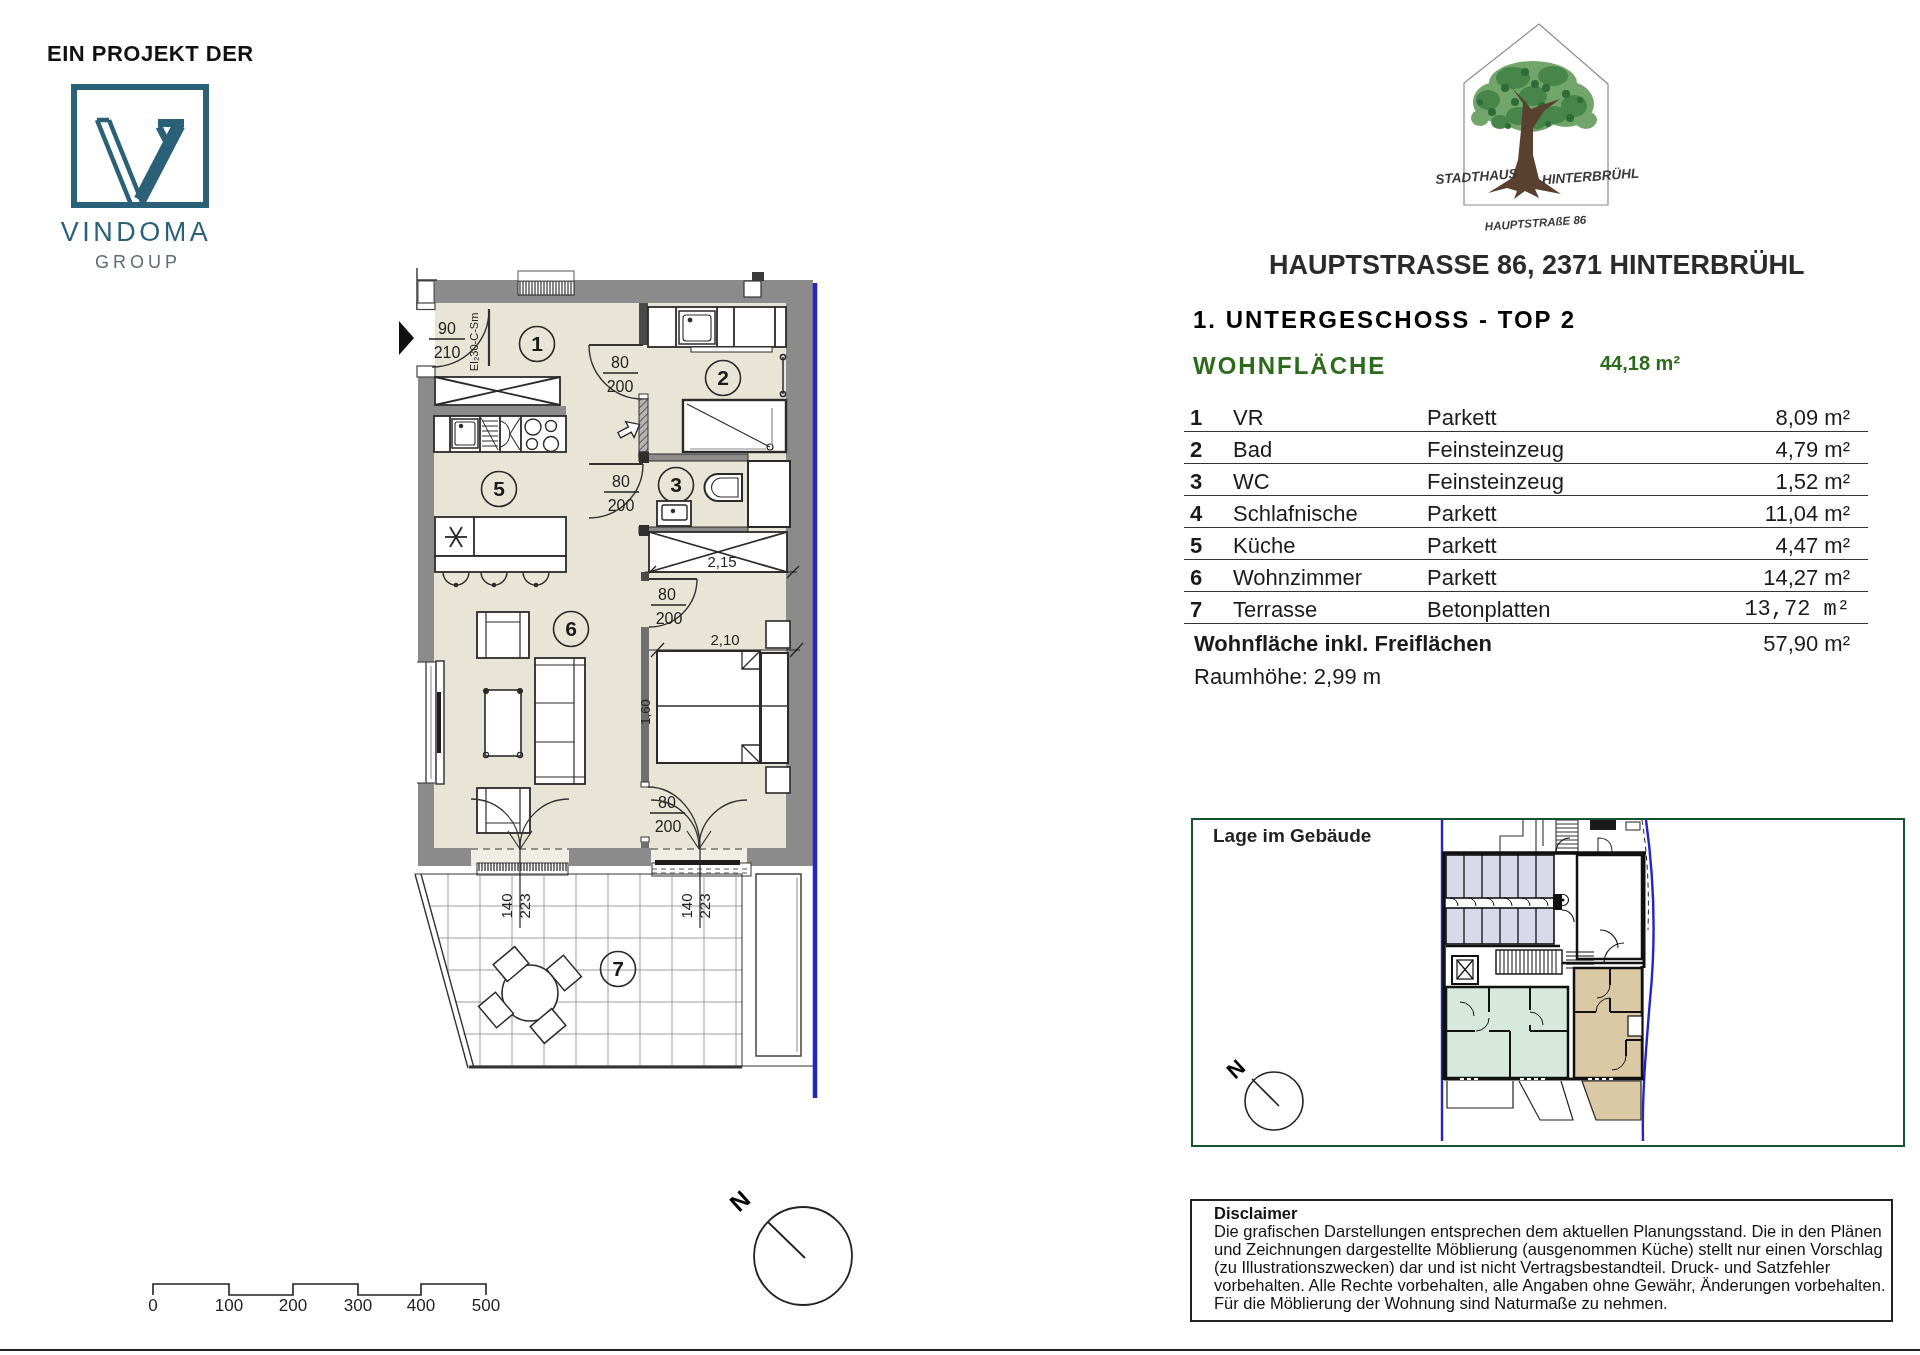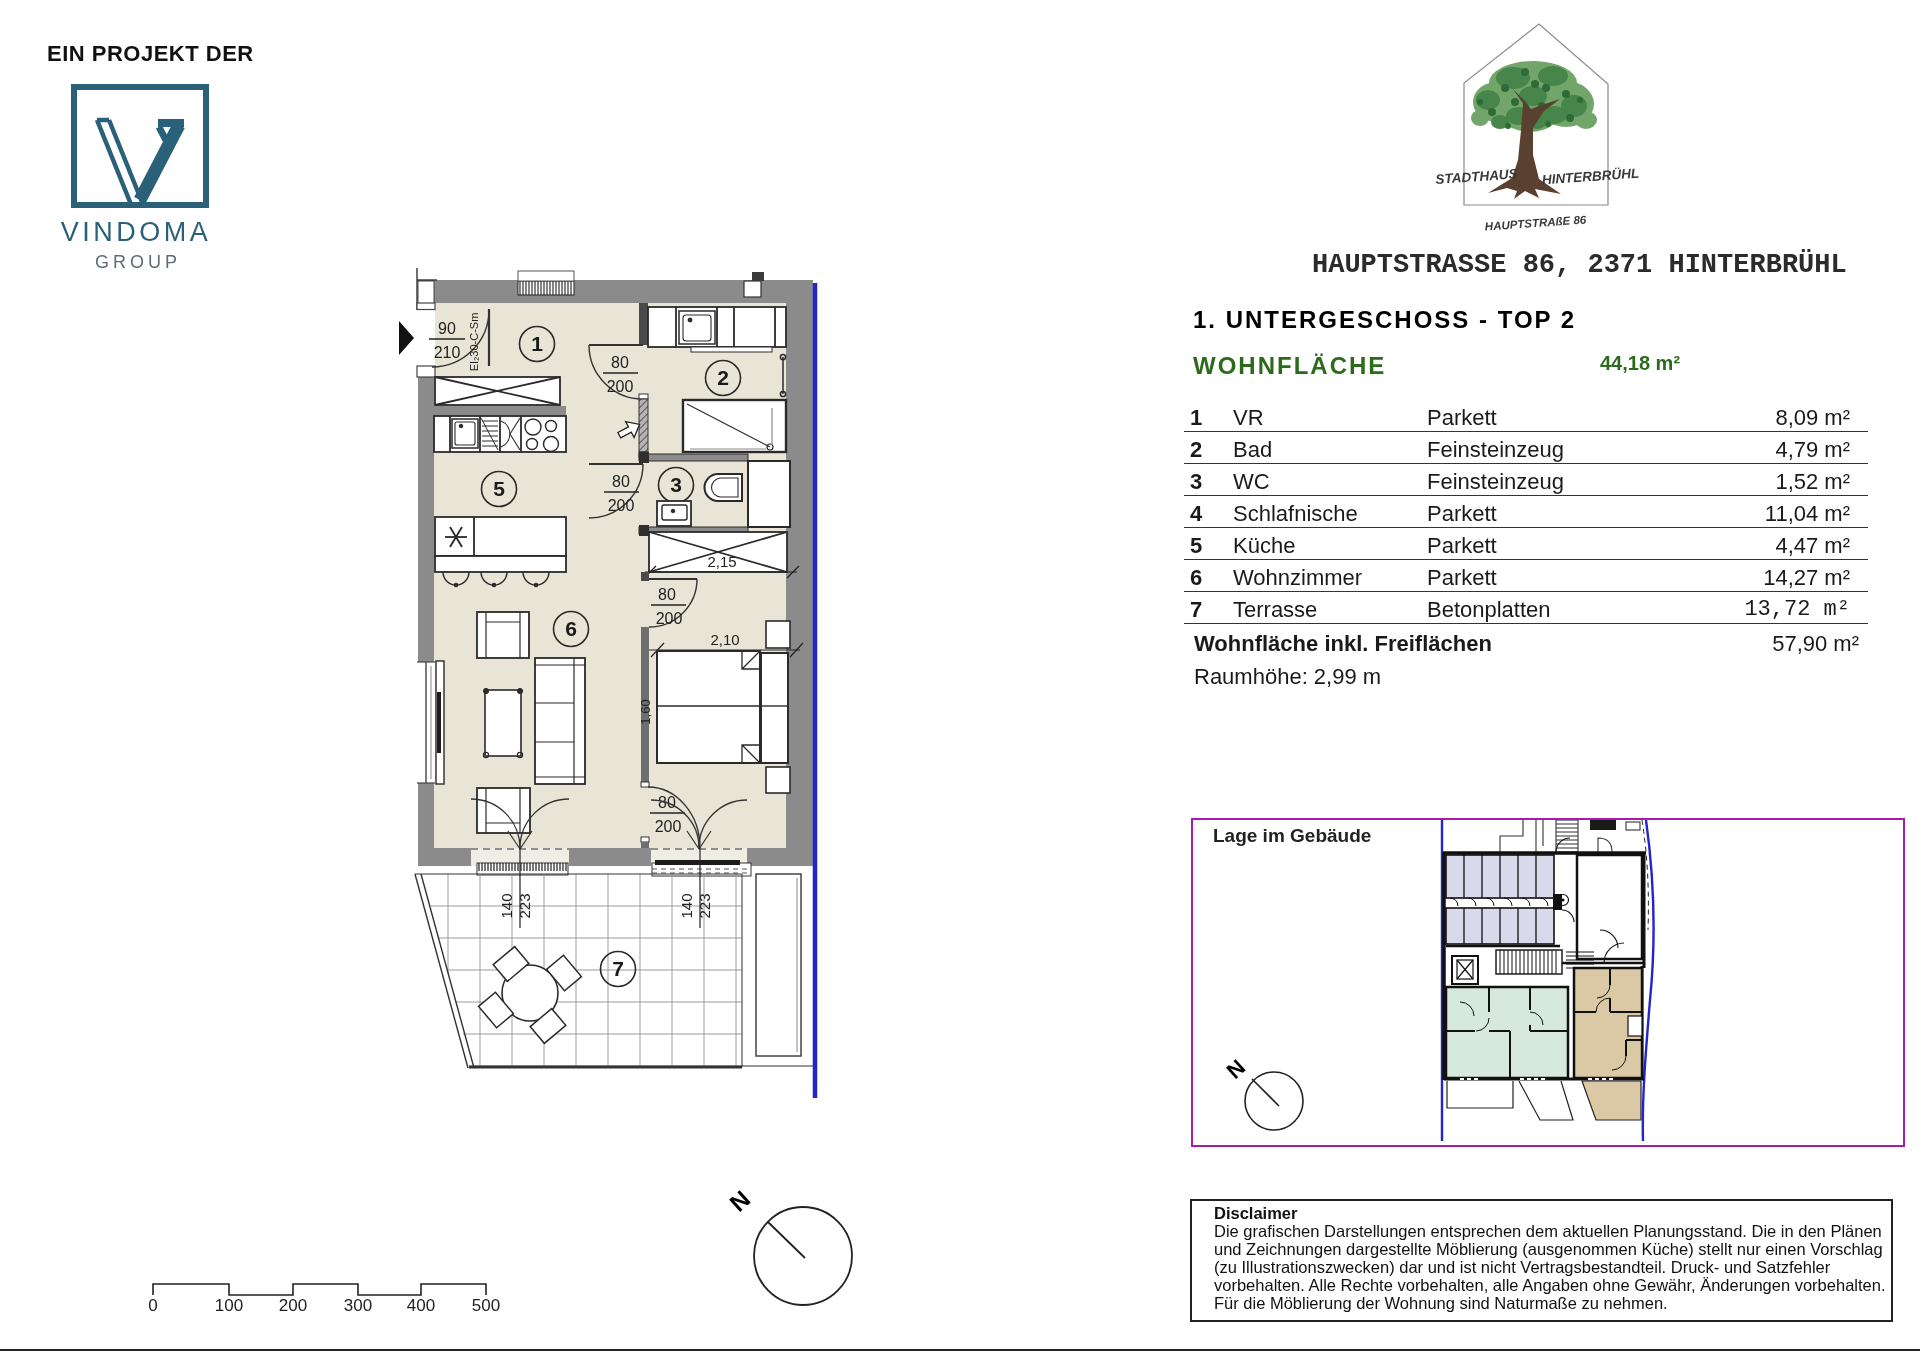--- a/index.html
+++ b/index.html
@@ -76,21 +76,21 @@
   <path d="M 92,78 L 103,93 L 101,120 L 98,150 L 92,168 L 68,183 L 87,178 L 97,181 L 94,189 L 105,181 L 119,188 L 115,179 L 141,184 L 119,169 L 113,145 L 113,118 L 124,101 L 140,89 L 122,95 L 111,99 L 105,91 Z" fill="#5a402f"></path>
 
   <text x="57" y="171" font-size="13.5" font-style="italic" font-weight="bold" fill="#3a3a3a" text-anchor="middle" transform="rotate(-4 58 174)" font-family="Liberation Sans, sans-serif">STADTHAUS</text>
 
   <text x="171" y="171" font-size="13.5" font-style="italic" font-weight="bold" fill="#3a3a3a" text-anchor="middle" transform="rotate(-4 171 174)" font-family="Liberation Sans, sans-serif">HINTERBRÜHL</text>
 
   <text x="116" y="217" font-size="11.5" font-style="italic" font-weight="bold" fill="#3a3a3a" text-anchor="middle" transform="rotate(-4 116 220)" font-family="Liberation Sans, sans-serif">HAUPTSTRAßE 86</text>
 </svg>
 </div>
 
-<div class="abs" style="left:1312px;top:250px;font-size:27px;font-weight:bold;color:#2b2b2b;font-family:Liberation Mono, monospace;">HAUPTSTRASSE 86, 2371 HINTERBRÜHL</div>
+<div class="abs" style="left:1269px;top:250px;font-size:27px;font-weight:bold;color:#2b2b2b;">HAUPTSTRASSE 86, 2371 HINTERBRÜHL</div>
 
 <div class="abs" style="left:1193px;top:306px;font-size:24px;font-weight:bold;letter-spacing:2px;color:#000000;">1. UNTERGESCHOSS - TOP 2</div>
 
 <div class="abs" style="left:1193px;top:352px;font-size:24px;font-weight:bold;letter-spacing:2px;color:#2d6b1c;">WOHNFLÄCHE</div>
 
 <div class="abs" style="left:1600px;top:352px;width:253px;text-align:left;font-size:20px;font-weight:bold;color:#2d6b1c;">44,18 m²</div>
 
 <div class="abs" style="left:1184px;top:405px;width:684px;font-size:22px;">
   <div style="position:relative;height:226px;">
 
@@ -139,21 +139,21 @@
     <div style="position:absolute;top:192px;width:100%;height:26px;border-bottom:1.5px solid #333;">
         <span style="position:absolute;left:6px;font-weight:bold;">7</span>
         <span style="position:absolute;left:49px;">Terrasse</span>
         <span style="position:absolute;left:243px;">Betonplatten</span>
         <span style="position:absolute;right:18px;font-family:Liberation Mono, monospace;">13,72 m²</span>
       </div>
   </div>
 
   <div style="position:relative;height:30px;">
       <span style="position:absolute;left:10px;font-weight:bold;">Wohnfläche inkl. Freiflächen</span>
-      <span style="position:absolute;right:9px;">57,90 m²</span>
+      <span style="position:absolute;right:18px;">57,90 m²</span>
     </div>
 
   <div style="position:relative;height:30px;">
       <span style="position:absolute;left:10px;top:3px;">Raumhöhe: 2,99 m</span>
     </div>
 </div>
 
 <svg class="abs" style="left:395px;top:262px;" width="432" height="915" viewBox="395 262 432 915">
 <defs>
   <pattern id="diagHatch" width="5" height="5" patternUnits="userSpaceOnUse" patternTransform="rotate(45)">
@@ -572,21 +572,21 @@
     </g>
 
 <g fill="#fff" stroke="#444">
       <rect x="756" y="874" width="45" height="182" stroke-width="1.5"></rect>
 <line x1="797" y1="878" x2="797" y2="1052" stroke-width="1" stroke="#888"></line>
     </g>
 
 <line x1="815" y1="283" x2="815" y2="1098" stroke="#2424cb" stroke-width="4.5"></line>
 </svg>
 
-<div class="abs" style="left:1191px;top:818px;width:710px;height:325px;border:2px solid #a21caf;">
+<div class="abs" style="left:1191px;top:818px;width:710px;height:325px;border:2px solid #14532d;">
 
   <div style="position:absolute;left:20px;top:5px;font-size:19px;font-weight:bold;color:#222;">Lage im Gebäude</div>
 
   <svg style="position:absolute;left:0;top:0;" width="706" height="321" viewBox="1193 820 706 321">
 
     <line x1="1442" y1="820" x2="1442" y2="1141" stroke="#2424cb" stroke-width="2.4"></line>
 
     <path d="M 1646,820 C 1653,870 1657,930 1650,1000 C 1645,1060 1642,1100 1643,1141" fill="none" stroke="#2424cb" stroke-width="2.4"></path>
     <path d="M 1642,820 Q 1650,870 1648,930" fill="none" stroke="#222" stroke-width="1" stroke-dasharray="5,4"></path>
 

